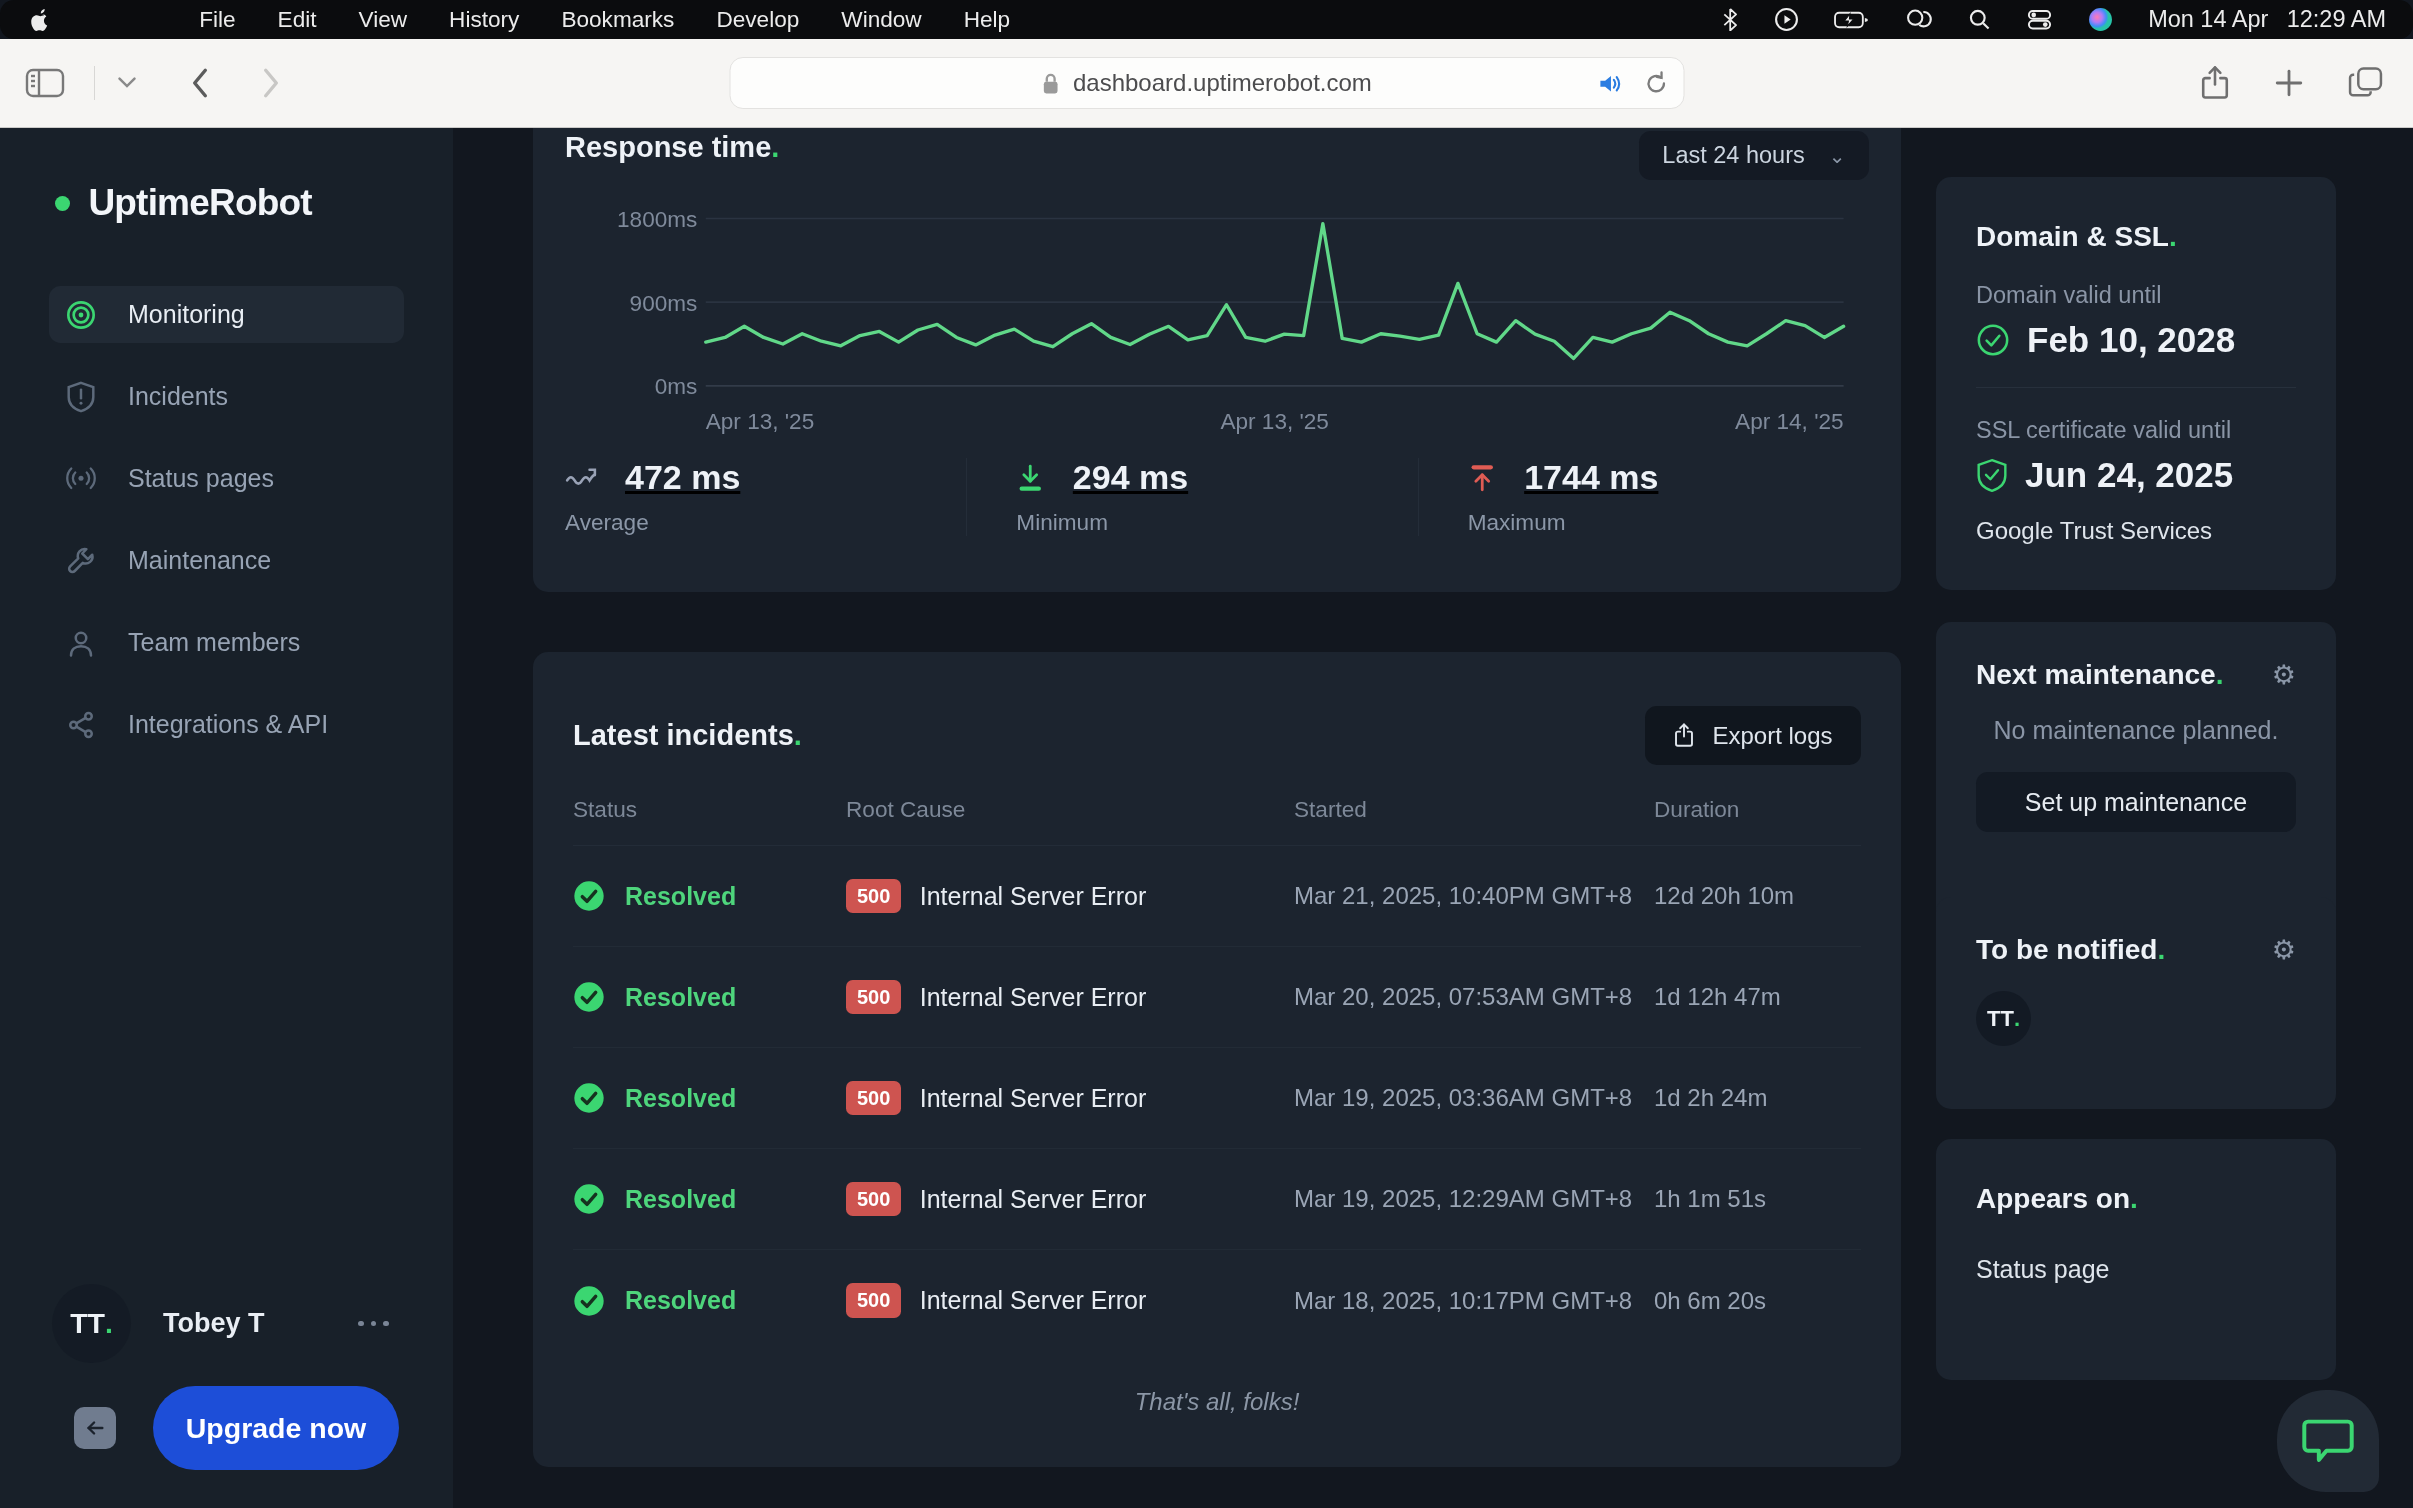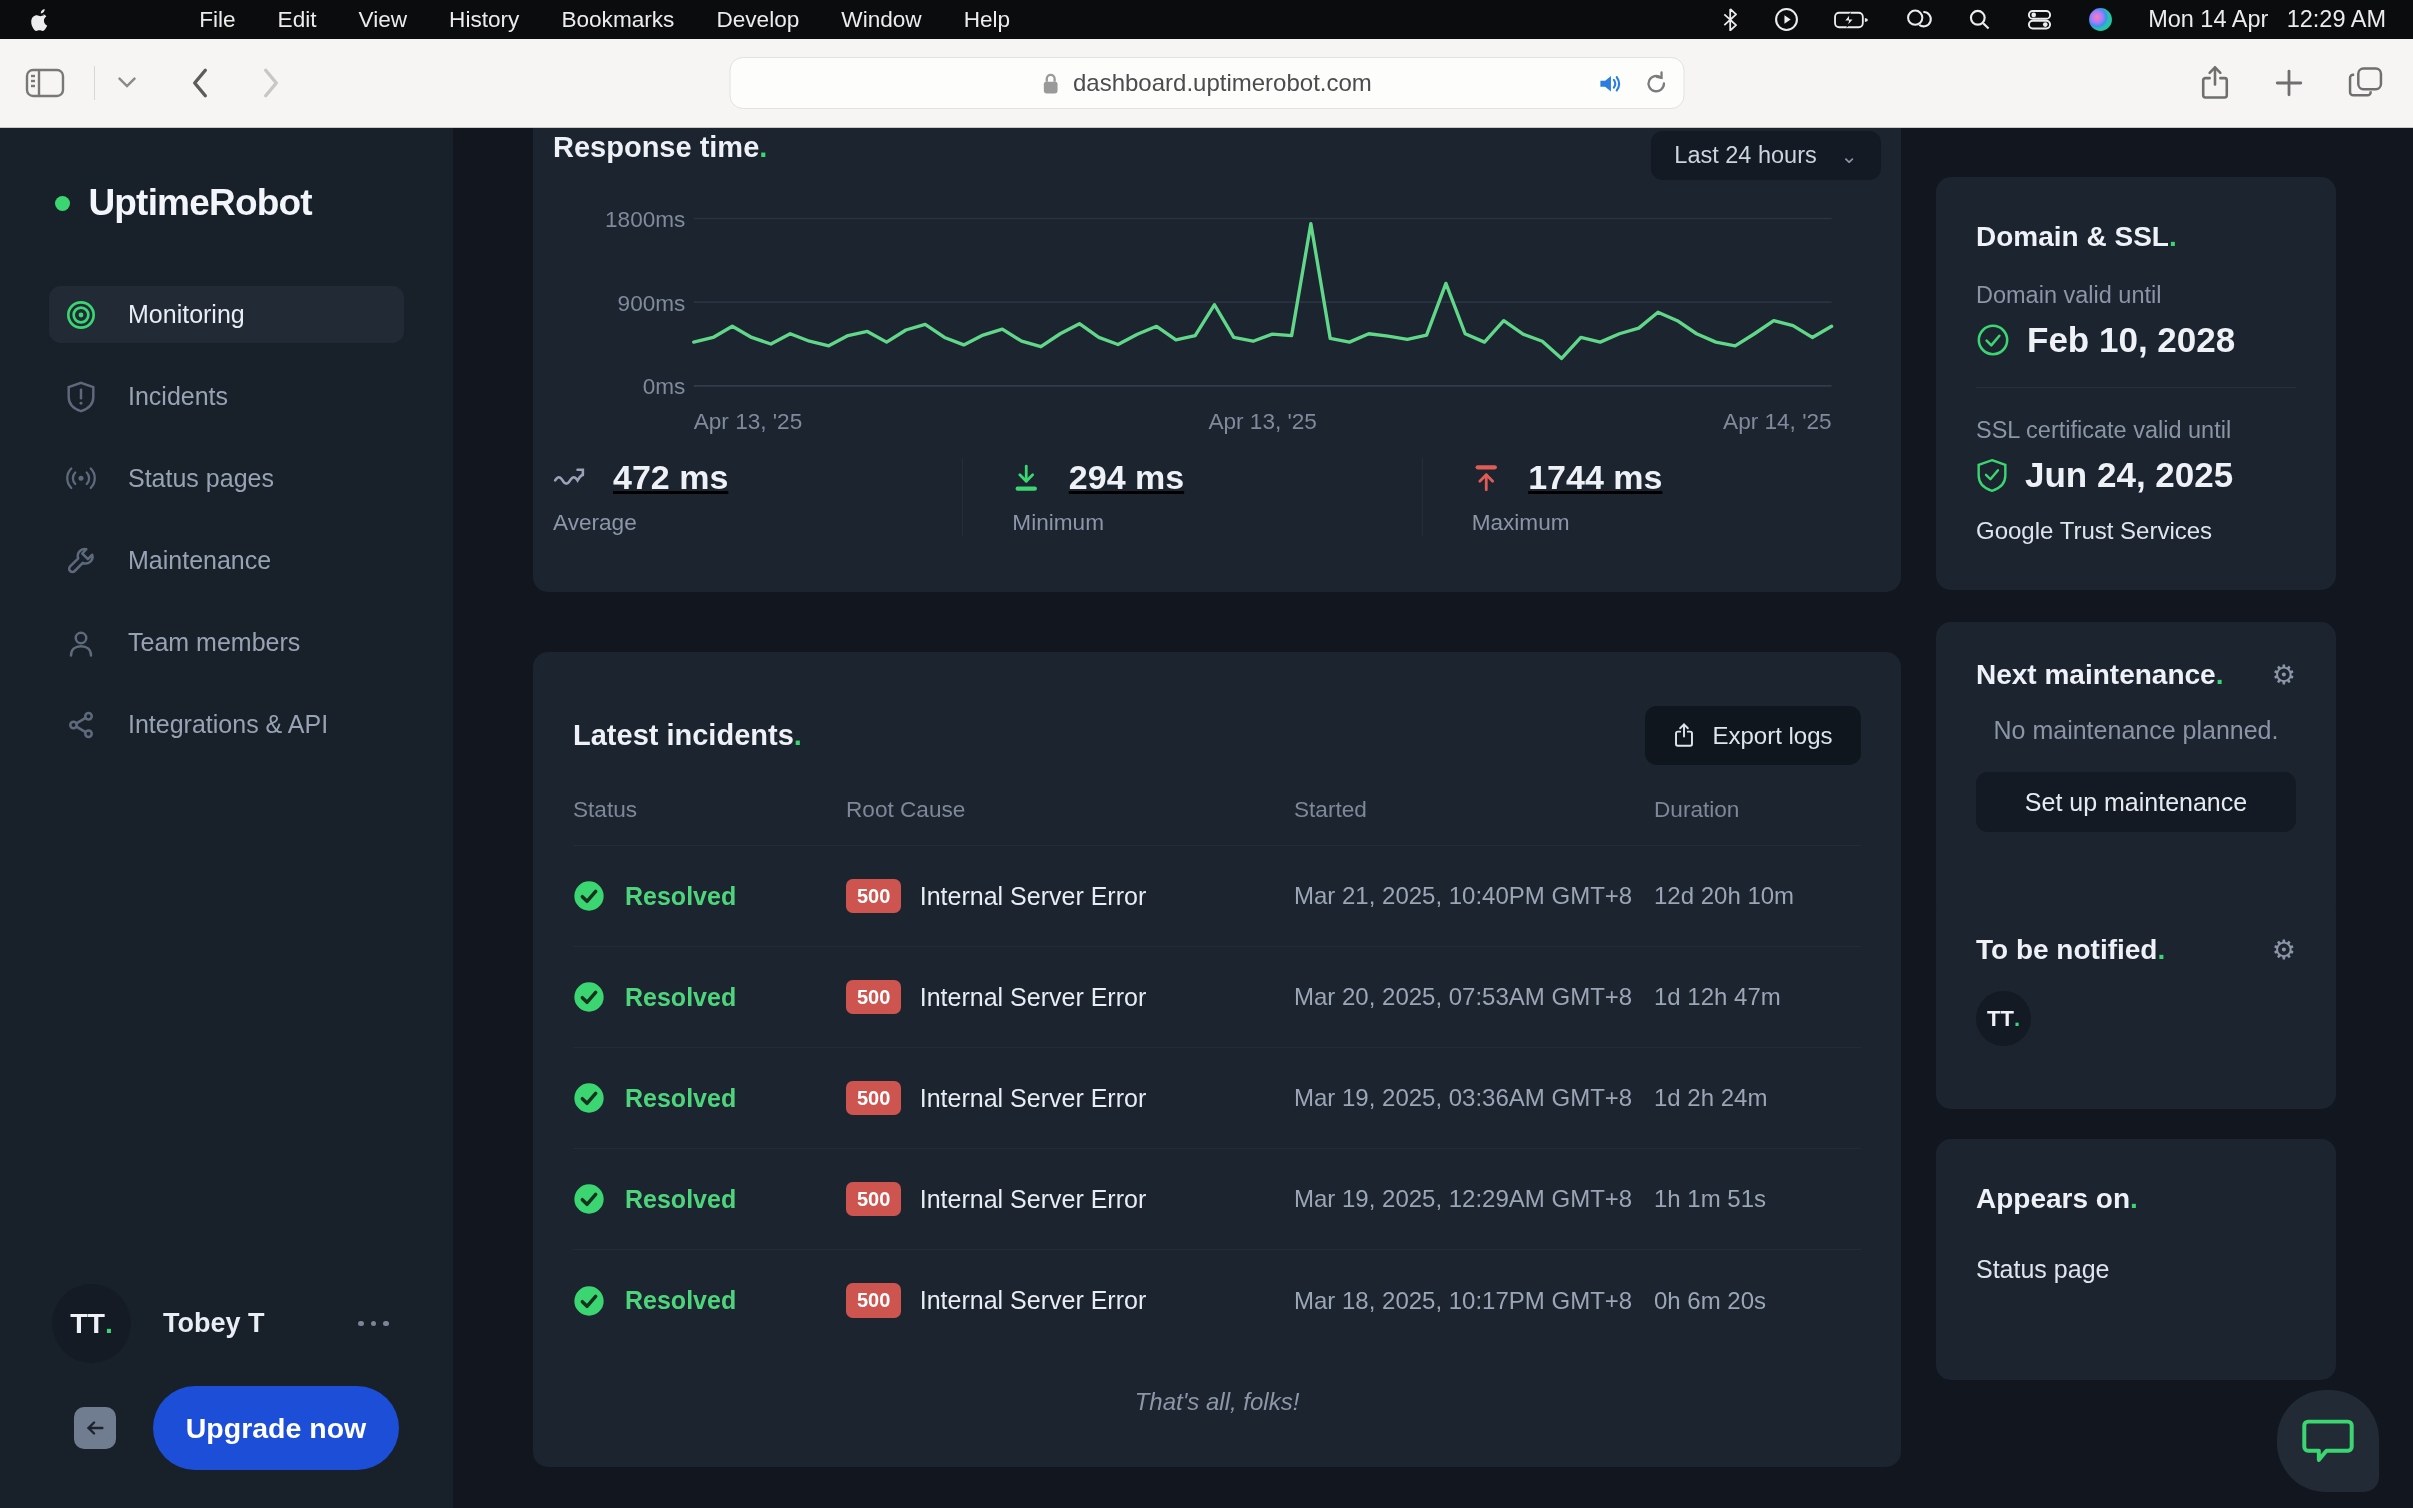--- a/index.html
+++ b/index.html
@@ -1,20 +1,20 @@
 <!DOCTYPE html>
 <html style="font-size:13.4px"><head>
 <meta charset="utf-8">
 <style>
   * { margin:0; padding:0; box-sizing:border-box; }
   body { font-family:"Liberation Sans", sans-serif; background:#000; }
   .screen { position:relative; width:2413px; height:1508px; overflow:hidden; background:#12171f; }
 
   
-  .menubar { position:relative; height:39px; background:#0b0c0e; display:flex; align-items:center; padding:0 27px; color:#ececec; font-size:22.6px; }
+  .menubar { position:relative; height:39px; background:#0b0c0e; display:flex; align-items:center; padding:0 27px; color:#ececec; font-size:22.6px;border-radius:14px; }
   .menubar .left { display:flex; align-items:center; gap:42px; }
   .menubar .apple { display:flex; align-items:center; margin-right:3.4px; }
   .menubar .mitem { cursor:default; }
   .menubar .mitem.app { font-weight:700; }
   .menubar .right { margin-left:auto; display:flex; align-items:center; gap:35px; }
   .menubar .right svg { display:block; }
   .clock { display:flex; gap:18.4px; font-size:23.5px; }
 
   
   .toolbar { position:relative; height:89px; background:#f6f5f3; border-bottom:1.7px solid #cbcac8; }
@@ -46,21 +46,21 @@
   .more-dots i { width:5.9px; height:5.9px; border-radius:50%; background:#7a8596; }
   .sidebar-bottom { position:absolute; left:74px; right:54px; bottom:39px; display:flex; align-items:center; gap:37px; }
   .collapse-btn { width:42px; height:42px; border-radius:10px; background:#707c8f; color:#1b222c; display:flex; align-items:center; justify-content:center; font-size:23.5px; cursor:pointer; }
   .upgrade-btn { flex:1; height:84px; border-radius:44px; background:#1d4ed8; color:#fff; font-size:28.5px; font-weight:700; display:flex; align-items:center; justify-content:center; cursor:pointer; }
 
   
   .card { position:absolute; background:#1c242f; border-radius:15px; }
   .card-title { font-size:29px; font-weight:700; color:#eef2f7; }
   .card-title-sm { font-size:28px; font-weight:700; color:#eef2f7; }
 
-  .card-response { left:80px; top:-25px; width:1368px; height:489px; padding:28px 20px 0; }
+  .card-response { left:80px; top:-25px; width:1368px; height:489px; padding:28px 32px 0; }
   .resp-head { display:flex; align-items:flex-start; justify-content:space-between; }
   .range-pill { height:49px; padding:0 23.5px; border-radius:11.7px; background:#141a24; display:flex; align-items:center; gap:24px; color:#cbd4df; font-size:23.5px; cursor:pointer; }
   .range-pill .chev { color:#8b97a8; font-size:20px; }
   .chart-svg { display:block; margin-top:5px; }
   .stats-row { display:flex; margin-top:22px; }
   .stat { flex:1; }
   .stat + .stat { border-left:1.7px solid #242d39; padding-left:49px; }
   .stat-val-row { display:flex; align-items:center; gap:28px;text-decoration:underline; }
   .stat-val { font-size:34px; font-weight:700; color:#eef2f7; }
   .stat-label { margin-top:13.4px; font-size:22.6px; color:#8b97a8; }

